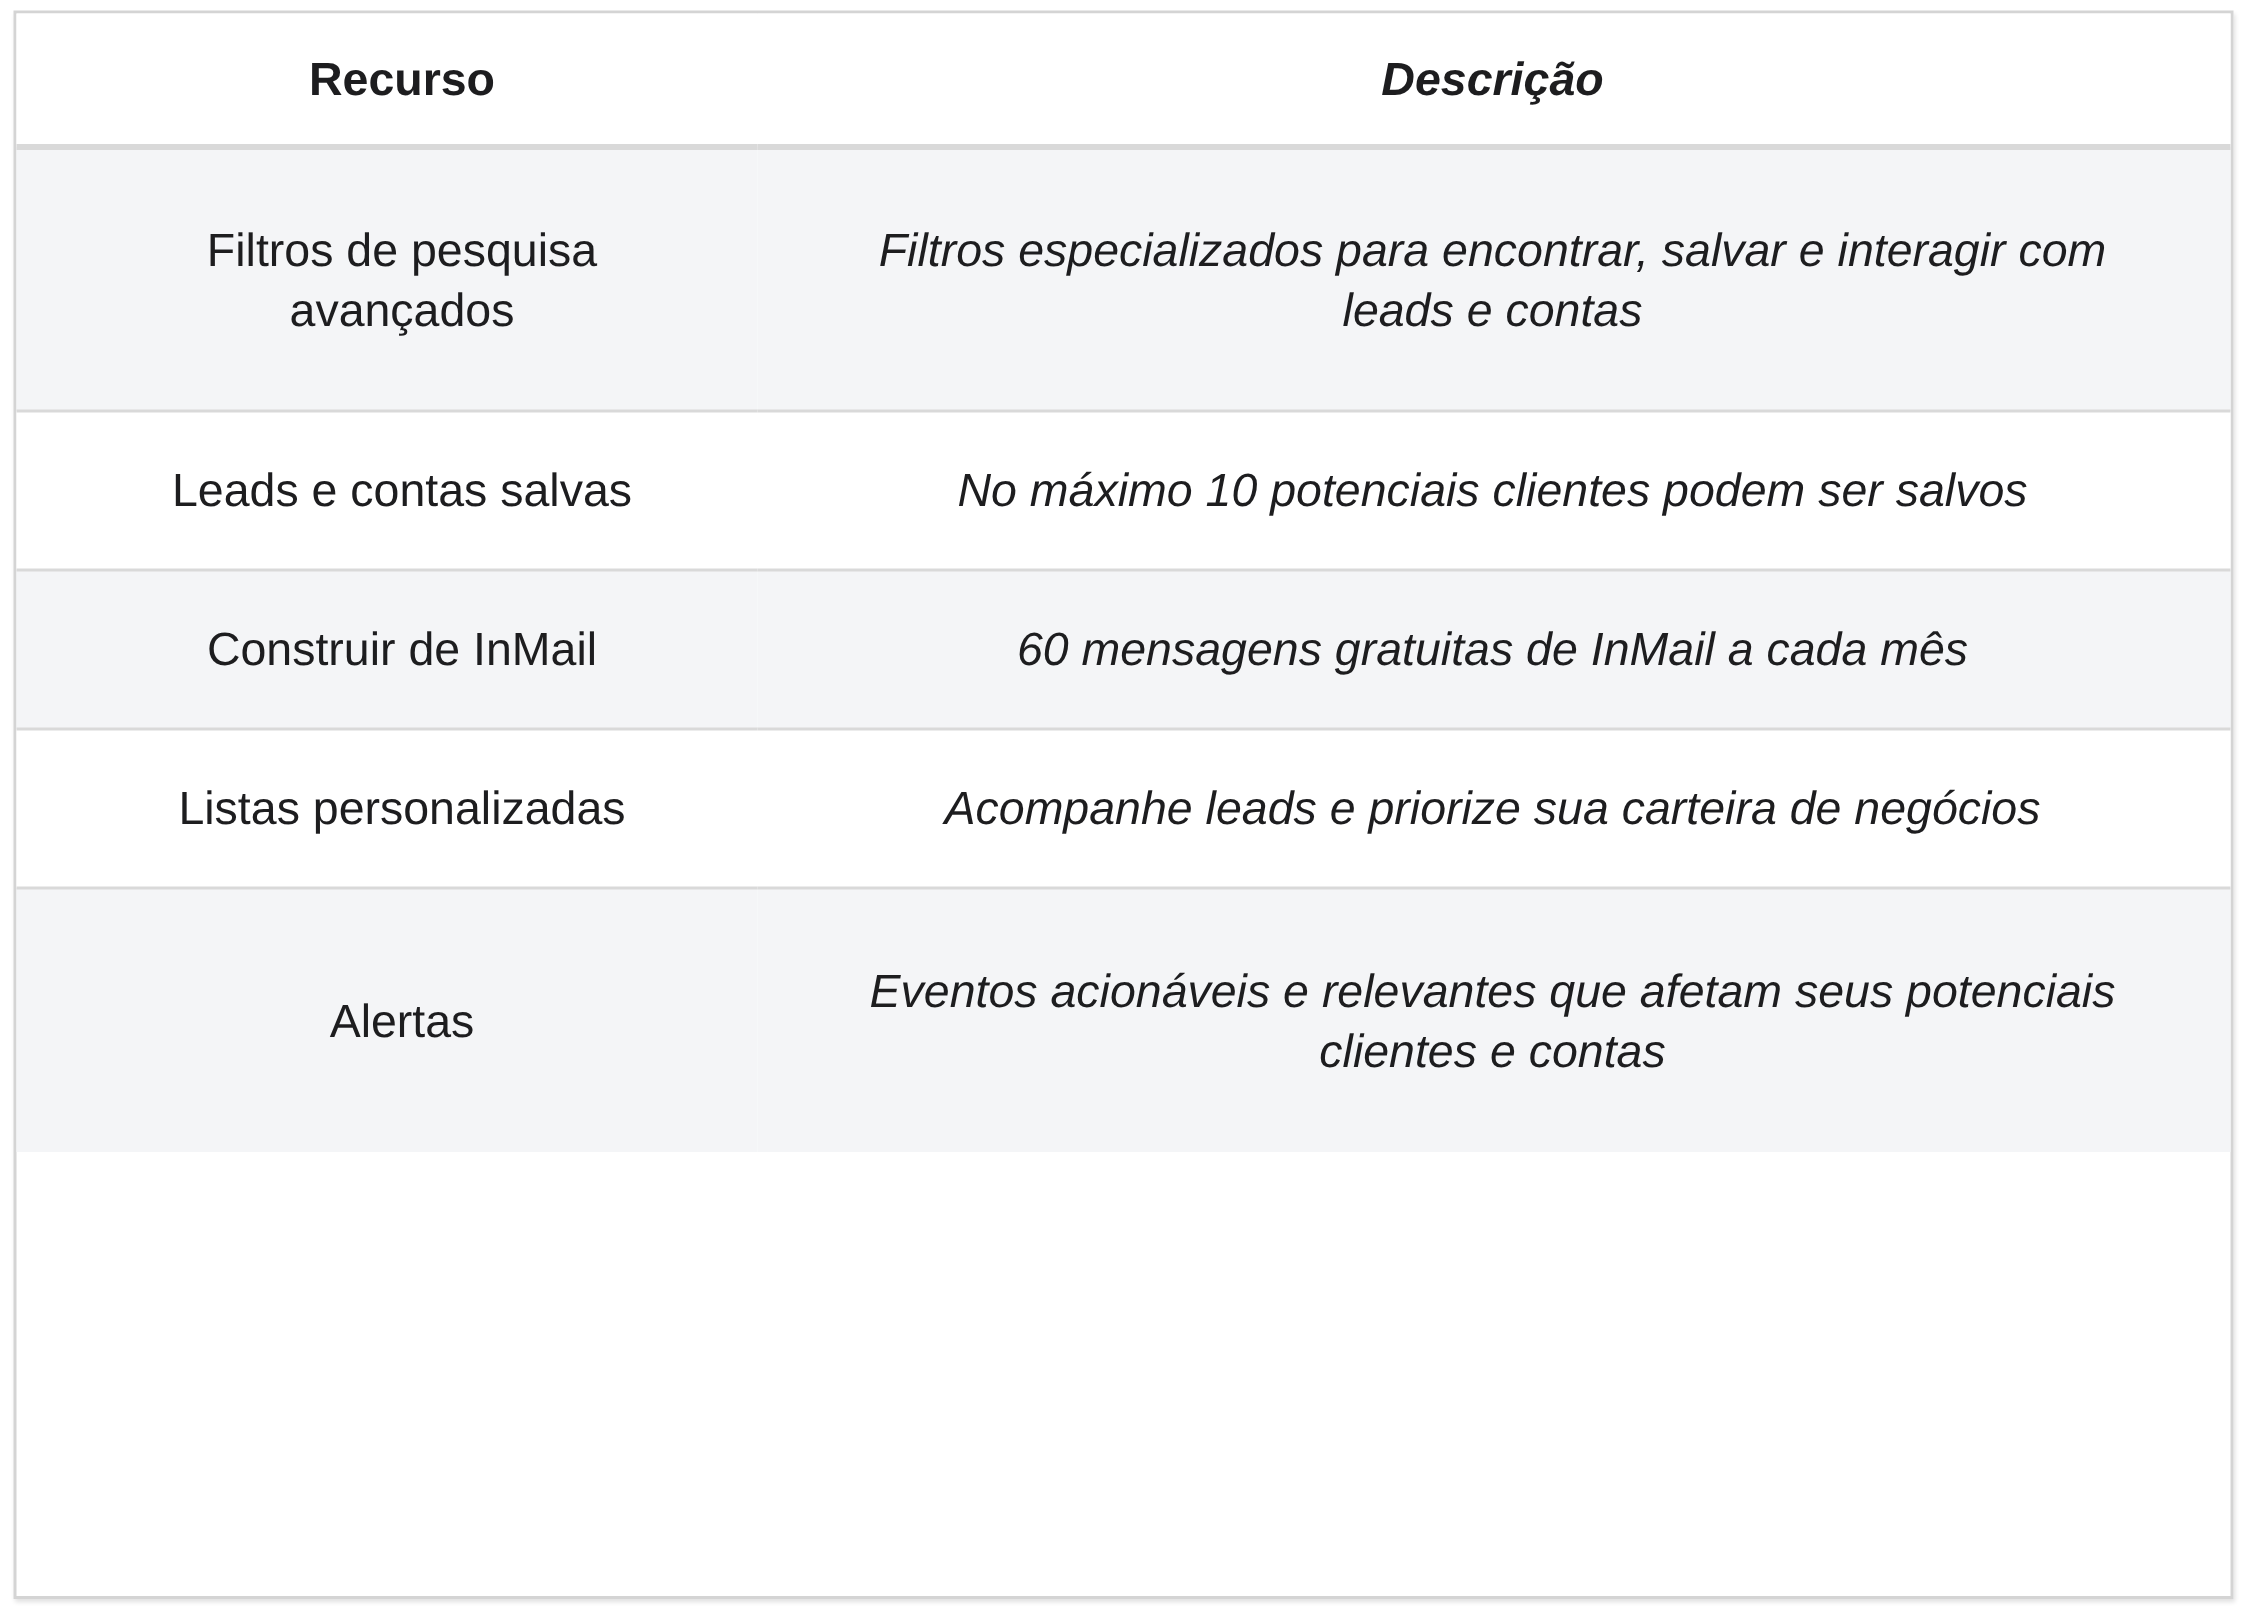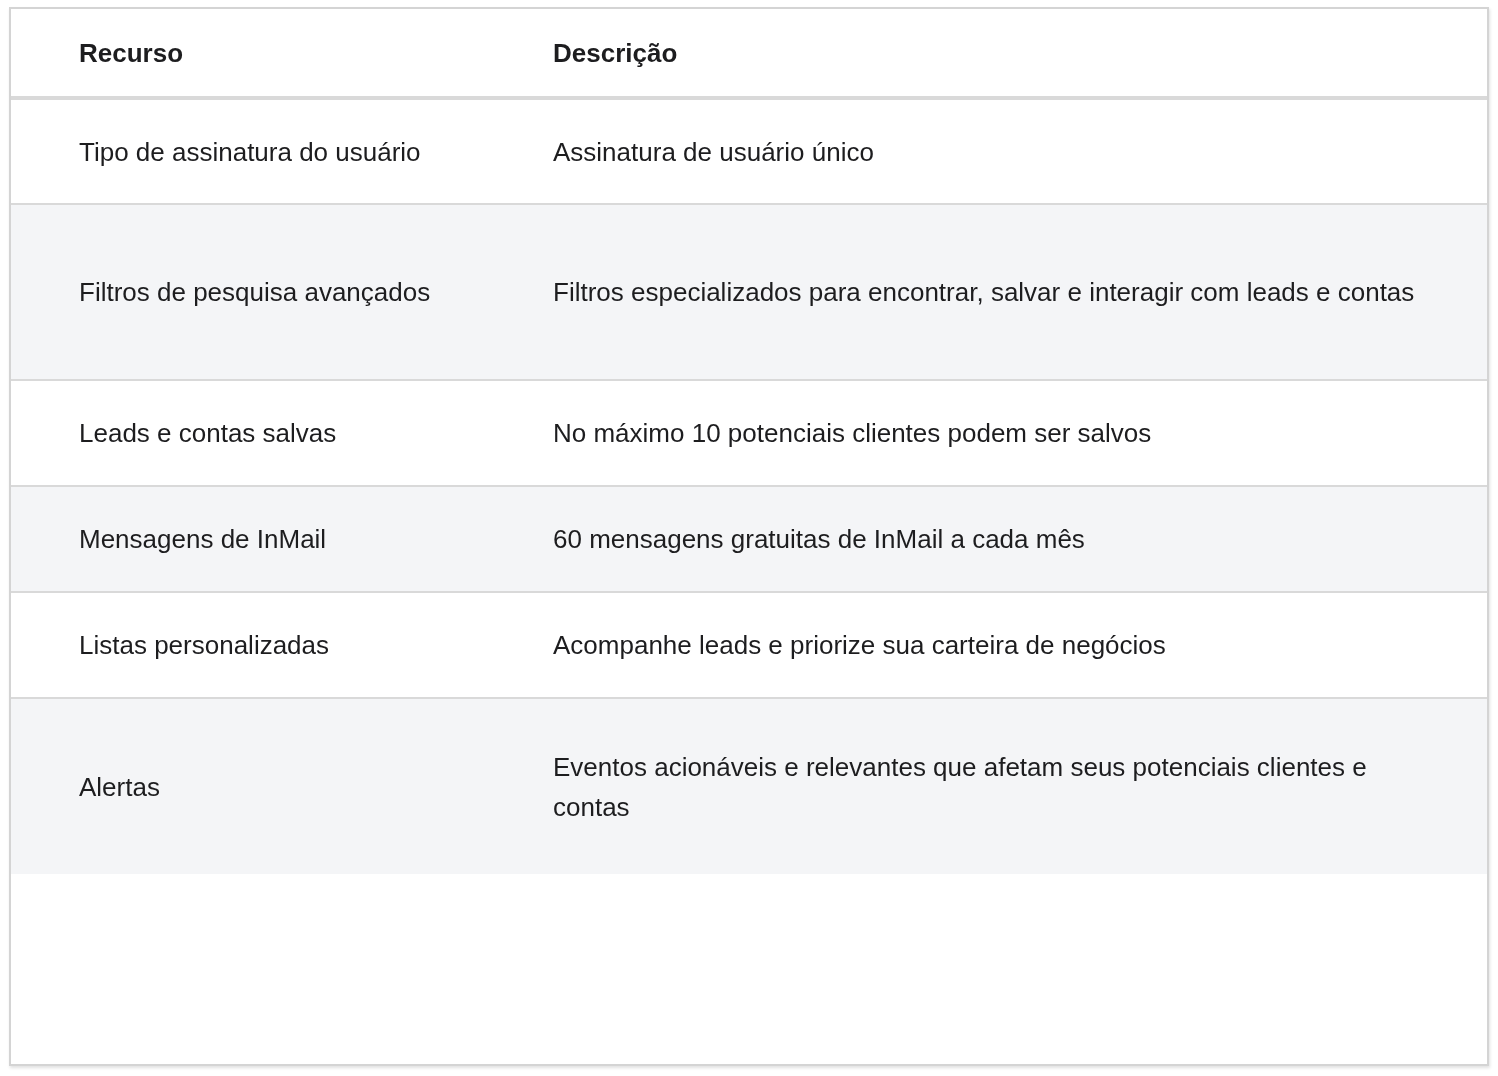--- a/index.html
+++ b/index.html
@@ -26,30 +26,31 @@
       box-sizing: border-box;
     }
     table {
       width: 100%;
       border-collapse: collapse;
       table-layout: fixed;
     }
     col.c1 { width: 494px; }
     col.c2 { width: auto; }
     th, td {
-      text-align: left;
+      text-align: center;
       vertical-align: middle;
-      font-size: 26px;
+      font-size: 31px;
       line-height: 40px;
       padding: 0 48px 0 68px;
       box-sizing: border-box;
     }
     td:nth-child(2), th:nth-child(2) {
       padding-left: 48px;
       padding-right: 50px;
+      font-style: italic;
     }
     th {
       font-weight: bold;
       height: 89px;
       border-bottom: 4px solid #d9d9d9;
       background: #ffffff;
       color: #1d1d1f;
     }
     tbody tr td {
       border-bottom: 2px solid #d9d9d9;
@@ -72,34 +73,30 @@
         <col class="c1">
         <col class="c2">
       </colgroup>
     <thead>
       <tr>
         <th>Recurso</th>
         <th>Descrição</th>
       </tr>
     </thead>
     <tbody>
-      <tr class="r-white h1">
-        <td>Tipo de assinatura do usuário</td>
-        <td>Assinatura de usuário único</td>
-      </tr>
       <tr class="r-gray h2">
         <td>Filtros de pesquisa avançados</td>
         <td>Filtros especializados para encontrar, salvar e interagir com leads e contas</td>
       </tr>
       <tr class="r-white h1">
         <td>Leads e contas salvas</td>
         <td>No máximo 10 potenciais clientes podem ser salvos</td>
       </tr>
       <tr class="r-gray h1">
-        <td>Mensagens de InMail</td>
+        <td>Construir de InMail</td>
         <td>60 mensagens gratuitas de InMail a cada mês</td>
       </tr>
       <tr class="r-white h1">
         <td>Listas personalizadas</td>
         <td>Acompanhe leads e priorize sua carteira de negócios</td>
       </tr>
       <tr class="r-gray h2">
         <td>Alertas</td>
         <td>Eventos acionáveis e relevantes que afetam seus potenciais clientes e contas</td>
       </tr>

